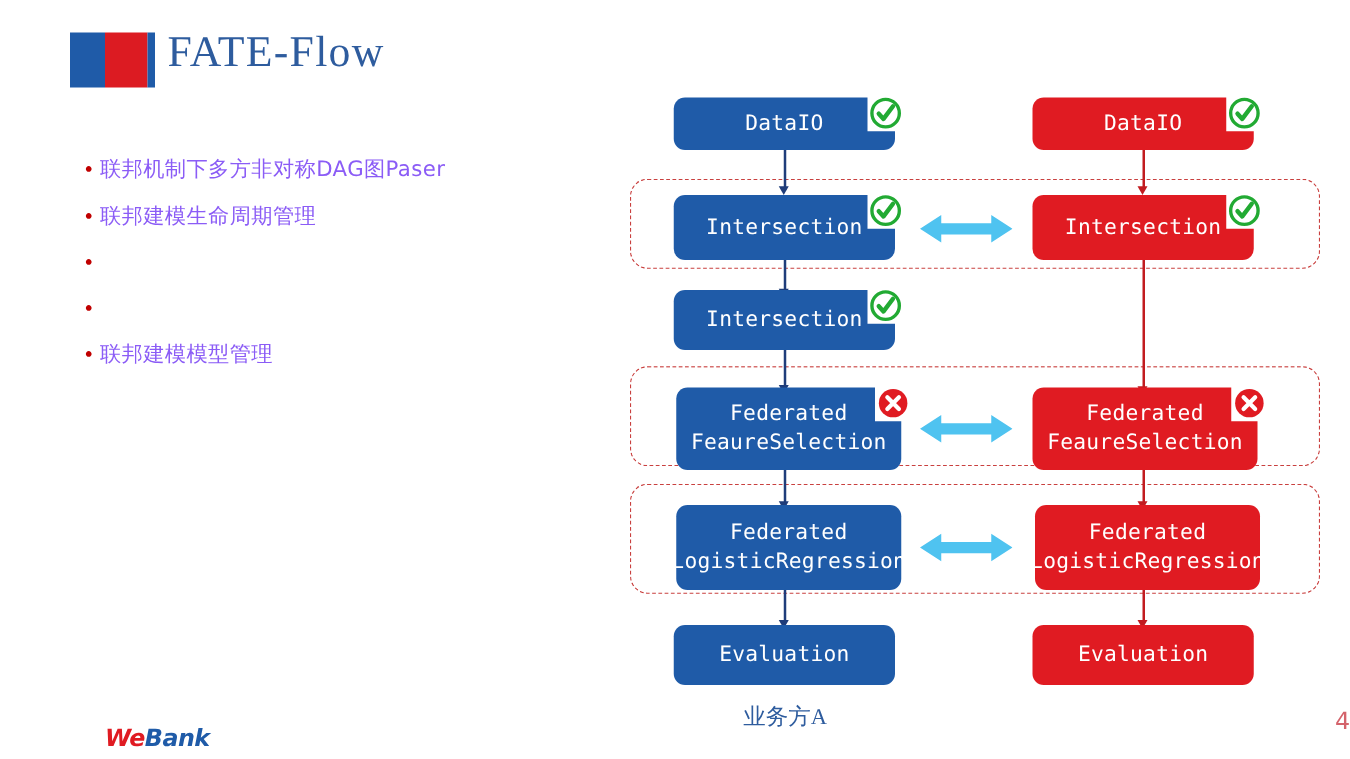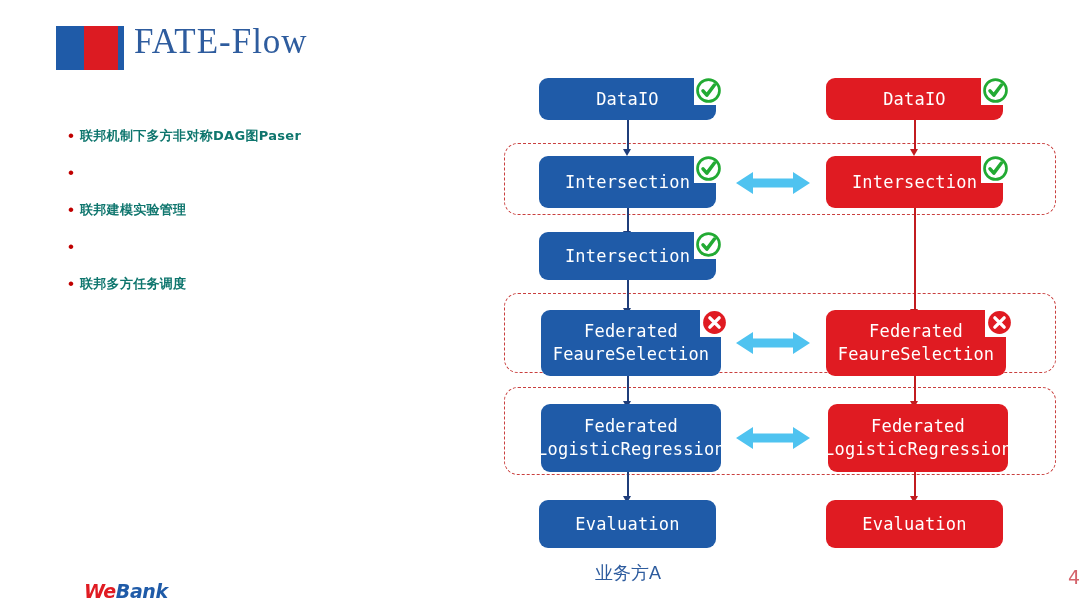--- a/index.html
+++ b/index.html
@@ -59,25 +59,24 @@
   .bullet-dot {
     color: #C00000;
     font-size: 17px;
     line-height: 20px;
     width: 18px;
     flex: 0 0 18px;
     text-align: center;
   }
   .bullet-text {
     font-family: "DejaVu Sans", "Liberation Sans", sans-serif;
-    font-size: 13px;
+    font-size: 17px;
     line-height: 20px;
-    color: #0f766e;
+    color: #8b5cf6;
     letter-spacing: 0.3px;
-    font-weight: bold;
   }
 
   
   #flow {
     position: absolute;
     left: 440px;
     top: 60px;
     width: 600px;
     height: 540px;
   }
@@ -141,21 +140,21 @@
 
   
   .dbl-arrow {
     position: absolute;
     z-index: 5;
   }
 
   
   .party-label {
     position: absolute;
-    font-family: Liberation Sans, sans-serif;
+    font-family: Liberation Serif, serif;
     font-size: 18px;
     text-align: center;
     width: 180px;
     z-index: 4;
   }
   .party-label.blue { color: #2E5C9E; }
   .party-label.red  { color: #E01B22; }
 
   
   .footer-logo {
@@ -193,31 +192,31 @@
 
   <div class="slide-title">FATE-Flow</div>
 
   <div class="bullets">
     <div class="bullet-row">
       <span class="bullet-dot">•</span>
       <span class="bullet-text">联邦机制下多方非对称DAG图Paser</span>
     </div>
     <div class="bullet-row">
       <span class="bullet-dot">•</span>
-    </div>
-    <div class="bullet-row">
-      <span class="bullet-dot">•</span>
-      <span class="bullet-text">联邦建模实验管理</span>
-    </div>
-    <div class="bullet-row">
-      <span class="bullet-dot">•</span>
-    </div>
-    <div class="bullet-row">
-      <span class="bullet-dot">•</span>
-      <span class="bullet-text">联邦多方任务调度</span>
+      <span class="bullet-text">联邦建模生命周期管理</span>
+    </div>
+    <div class="bullet-row">
+      <span class="bullet-dot">•</span>
+    </div>
+    <div class="bullet-row">
+      <span class="bullet-dot">•</span>
+    </div>
+    <div class="bullet-row">
+      <span class="bullet-dot">•</span>
+      <span class="bullet-text">联邦建模模型管理</span>
     </div>
   </div>
 
   <div id="flow">
 
     <div class="group-frame" style="left:16px; top:83px; width:552px; height:72px;"></div>
     <div class="group-frame" style="left:16px; top:233px; width:552px; height:80px;"></div>
     <div class="group-frame" style="left:16px; top:327px; width:552px; height:88px;"></div>
 
     <div class="vline blue" style="left:139px; top:60px;  height:32px;"></div>

